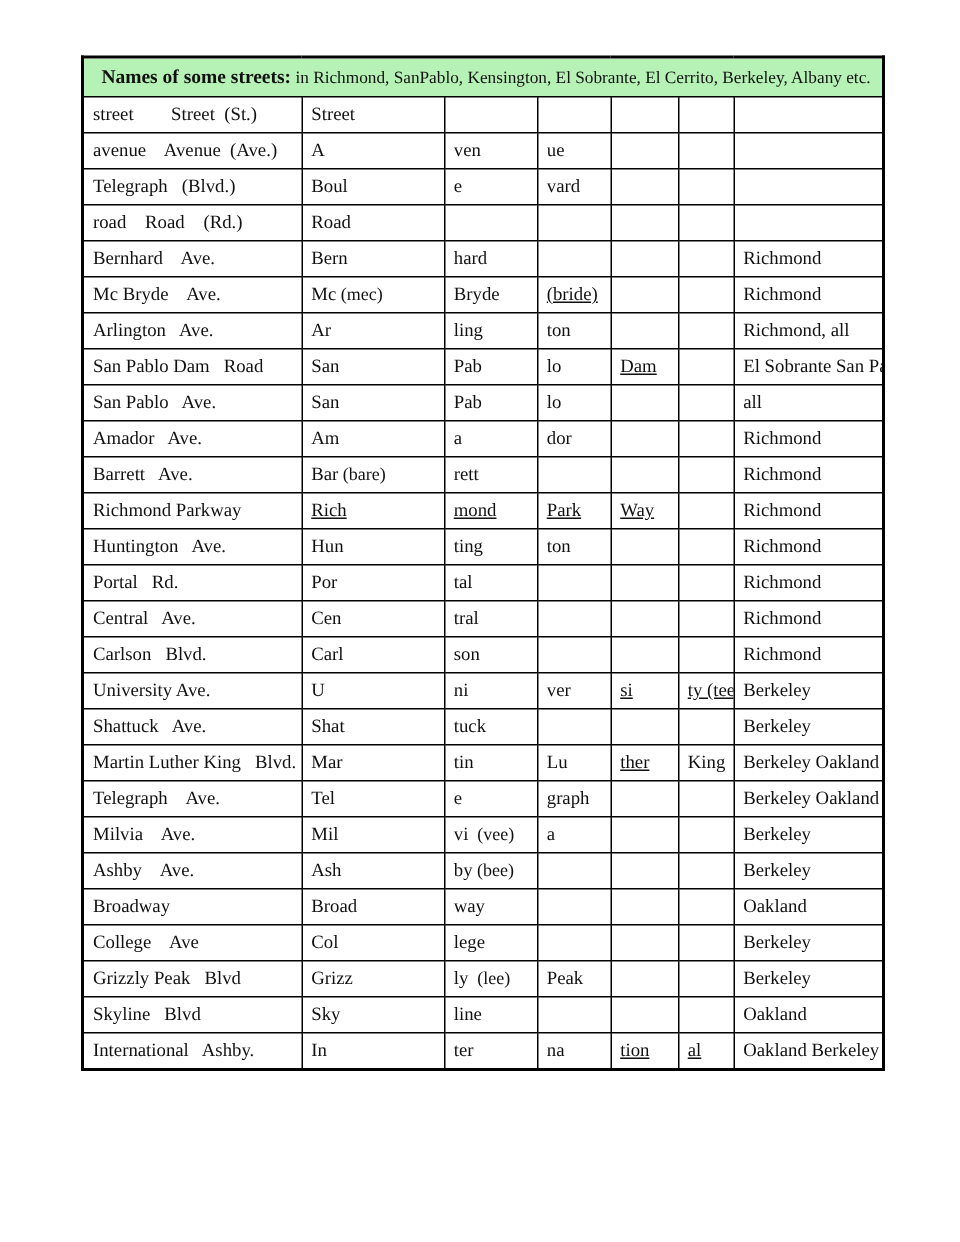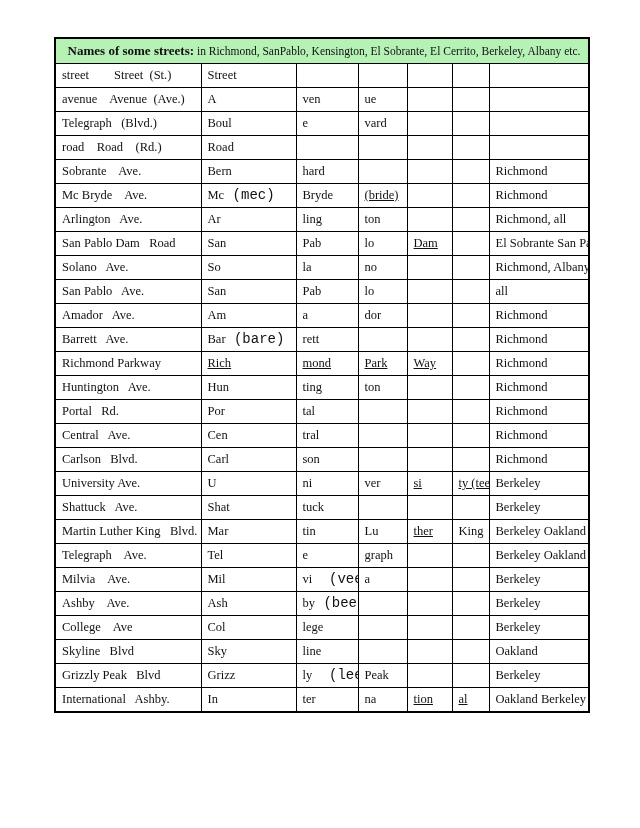--- a/index.html
+++ b/index.html
@@ -39,21 +39,21 @@
     line-height: 21px;
     white-space: normal;
     padding: 0 4px;
   }
   .header-bold { font-weight: bold; font-size: 13px; }
   .header-rest { font-size: 11.5px; }
   td.name-cell { padding-left: 5px; }
   td.city-cell { font-size: 10.5px; padding-left: 7px; }
   td.sm { font-size: 9.5px; text-decoration: underline; }
   td.xs { font-size: 8px; }
-  .note { font-size: 14px; font-family: Liberation Mono, monospace; }
+  .note { font-size: 12px; }
 </style>
 </head>
 <body>
 
 <div class="page">
   <table class="streets">
     <colgroup>
       <col style="width:146px">
         <col style="width:95px">
         <col style="width:62px">
@@ -96,21 +96,21 @@
         <tr>
           <td class="name-cell">road    Road    (Rd.)</td>
           <td class="syl-cell">Road</td>
           <td class="syl-cell"></td>
           <td class="syl-cell"></td>
           <td class="syl-cell"></td>
           <td class="syl-cell"></td>
           <td class="city-cell"></td>
         </tr>
         <tr>
-          <td class="name-cell">Sobrante    Ave.</td>
+          <td class="name-cell">Bernhard    Ave.</td>
           <td class="syl-cell">Bern</td>
           <td class="syl-cell">hard</td>
           <td class="syl-cell"></td>
           <td class="syl-cell"></td>
           <td class="syl-cell"></td>
           <td class="city-cell">Richmond</td>
         </tr>
         <tr>
           <td class="name-cell">Mc Bryde    Ave.</td>
           <td class="syl-cell">Mc<span class="note"> (mec)</span></td>
@@ -130,29 +130,20 @@
           <td class="city-cell">Richmond, all</td>
         </tr>
         <tr>
           <td class="name-cell">San Pablo Dam   Road</td>
           <td class="syl-cell">San</td>
           <td class="syl-cell">Pab</td>
           <td class="syl-cell">lo</td>
           <td class="syl-cell sm">Dam</td>
           <td class="syl-cell"></td>
           <td class="city-cell xs">El Sobrante San Pablo</td>
-        </tr>
-        <tr>
-          <td class="name-cell">Solano   Ave.</td>
-          <td class="syl-cell">So</td>
-          <td class="syl-cell">la</td>
-          <td class="syl-cell">no</td>
-          <td class="syl-cell"></td>
-          <td class="syl-cell"></td>
-          <td class="city-cell">Richmond, Albany</td>
         </tr>
         <tr>
           <td class="name-cell">San Pablo   Ave.</td>
           <td class="syl-cell">San</td>
           <td class="syl-cell">Pab</td>
           <td class="syl-cell">lo</td>
           <td class="syl-cell"></td>
           <td class="syl-cell"></td>
           <td class="city-cell">all</td>
         </tr>
@@ -267,45 +258,54 @@
         <tr>
           <td class="name-cell">Ashby    Ave.</td>
           <td class="syl-cell">Ash</td>
           <td class="syl-cell">by<span class="note"> (bee)</span></td>
           <td class="syl-cell"></td>
           <td class="syl-cell"></td>
           <td class="syl-cell"></td>
           <td class="city-cell">Berkeley</td>
         </tr>
         <tr>
+          <td class="name-cell">Broadway</td>
+          <td class="syl-cell">Broad</td>
+          <td class="syl-cell">way</td>
+          <td class="syl-cell"></td>
+          <td class="syl-cell"></td>
+          <td class="syl-cell"></td>
+          <td class="city-cell">Oakland</td>
+        </tr>
+        <tr>
           <td class="name-cell">College    Ave</td>
           <td class="syl-cell">Col</td>
           <td class="syl-cell">lege</td>
           <td class="syl-cell"></td>
           <td class="syl-cell"></td>
           <td class="syl-cell"></td>
           <td class="city-cell">Berkeley</td>
-        </tr>
-        <tr>
-          <td class="name-cell">Skyline   Blvd</td>
-          <td class="syl-cell">Sky</td>
-          <td class="syl-cell">line</td>
-          <td class="syl-cell"></td>
-          <td class="syl-cell"></td>
-          <td class="syl-cell"></td>
-          <td class="city-cell">Oakland</td>
         </tr>
         <tr>
           <td class="name-cell">Grizzly Peak   Blvd</td>
           <td class="syl-cell">Grizz</td>
           <td class="syl-cell">ly<span class="note">  (lee)</span></td>
           <td class="syl-cell">Peak</td>
           <td class="syl-cell"></td>
           <td class="syl-cell"></td>
           <td class="city-cell">Berkeley</td>
+        </tr>
+        <tr>
+          <td class="name-cell">Skyline   Blvd</td>
+          <td class="syl-cell">Sky</td>
+          <td class="syl-cell">line</td>
+          <td class="syl-cell"></td>
+          <td class="syl-cell"></td>
+          <td class="syl-cell"></td>
+          <td class="city-cell">Oakland</td>
         </tr>
         <tr>
           <td class="name-cell">International   Ashby.</td>
           <td class="syl-cell">In</td>
           <td class="syl-cell">ter</td>
           <td class="syl-cell">na</td>
           <td class="syl-cell sm">tion</td>
           <td class="syl-cell sm">al</td>
           <td class="city-cell">Oakland Berkeley</td>
         </tr>

